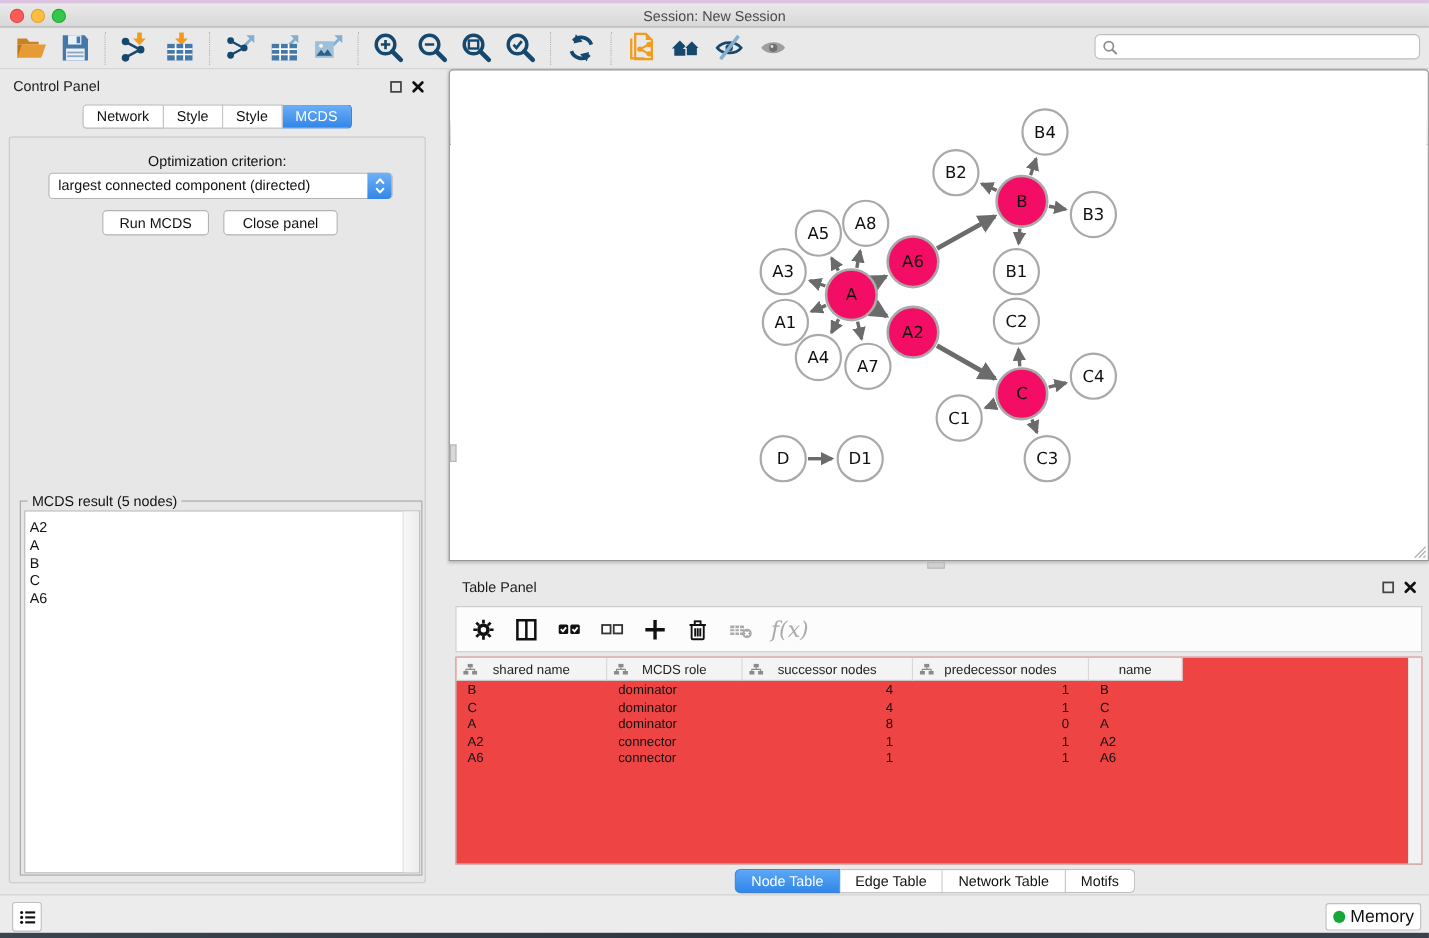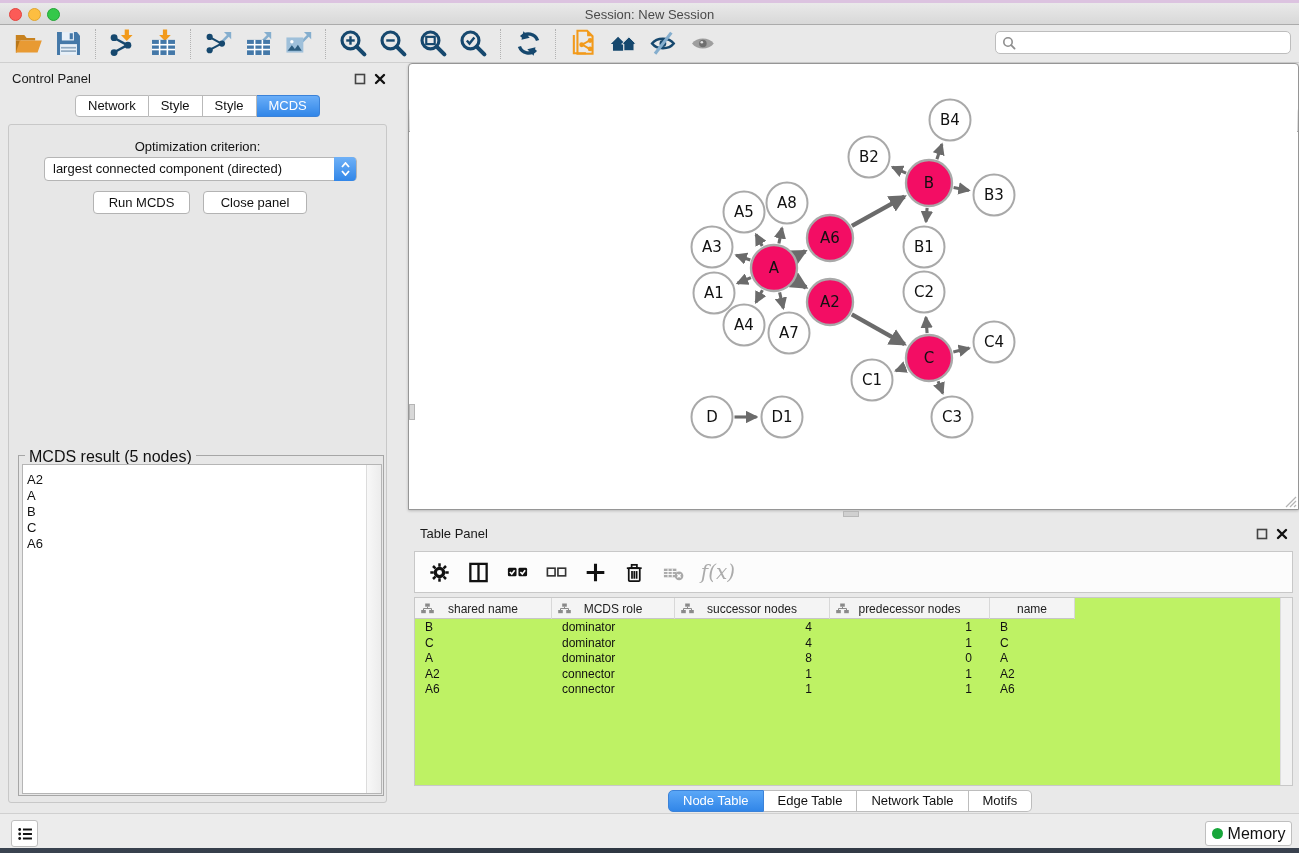--- a/index.html
+++ b/index.html
@@ -45,21 +45,21 @@
   #criterion { position:absolute; left:35px; top:32px; width:313px; height:24px; background:#FFF;
     border:1px solid #B5B5B5; border-radius:4px; font-size:13px; color:#111; line-height:22px; padding-left:8px; }
   #criterion .stepper { position:absolute; right:0; top:-1px; width:22px; height:24px; border-radius:0 4px 4px 0;
     background:linear-gradient(#6FB1F7,#3186E8); display:flex; flex-direction:column; align-items:center; justify-content:center; gap:2px; }
   #criterion .stepper svg { width:9px; height:6px; }
   .btn { position:absolute; height:23px; background:#FFF; border:1px solid #B3B3B3; border-radius:4px;
     font-size:13px; color:#111; text-align:center; line-height:21px; }
   #run-btn { left:84px; top:66px; width:97px; }
   #closepanel-btn { left:194px; top:66px; width:104px; }
   #mcds-group { position:absolute; left:9px; top:330px; width:366px; height:341px; border:1px solid #A6A6A6; }
-  #mcds-legend { position:absolute; left:6px; top:-8px; background:#E7E7E7; padding:0 4px; font-size:16px; color:#111;text-align:center; }
+  #mcds-legend { position:absolute; left:6px; top:-8px; background:#E7E7E7; padding:0 4px; font-size:13px; color:#111;text-align:center; }
   #mcds-list { position:absolute; left:3px; top:8px; width:360px; height:330px; background:#FFF; border:1px solid #B5B5B5; }
   #mcds-scroll { position:absolute; right:0; top:0; width:15px; height:100%;
     background:linear-gradient(90deg,#F8F8F8,#ECECEC); border-left:1px solid #DCDCDC; }
   .mcds-item { font-size:13px; color:#111; line-height:16px; padding-left:4px; }
   #mcds-list .items { position:absolute; left:0; top:7px; width:340px; }
 
   
   #net-window { position:absolute; left:408px; top:63px; width:891px; height:447px;
     border:1px solid #969696; border-radius:4px 4px 0 0; background:#FFF; box-shadow:0 1px 3px rgba(0,0,0,.2); }
   #net-titlebar { position:absolute; left:0; top:0; width:100%; height:24px;
@@ -70,21 +70,21 @@
   #net-grip-left { position:absolute; left:0; top:340px; width:6px; height:16px; background:#D8D8D8; border:1px solid #B5B5B5; }
   #net-resize { position:absolute; right:1px; bottom:1px; width:14px; height:14px; }
 
   
   #table-panel { position:absolute; left:408px; top:518px; width:891px; height:295px; background:#E9E9E9; }
   #tp-toolbar { position:absolute; left:6px; top:33px; width:879px; height:42px; background:#FCFCFC;
     border:1px solid #C8C8C8; display:flex; align-items:center; padding-left:10px; gap:11px; }
   .tp-btn { width:28px; height:28px; display:flex; align-items:center; justify-content:center; }
   .tp-btn svg { width:23px; height:23px; }
   .fx { font-family:"DejaVu Serif", serif; font-style:italic; font-size:20px; color:#ABABAB; }
-  #tp-table { position:absolute; left:6px; top:79px; width:879px; height:189px; background:#bef264; border:1px solid #C8C8C8; }
+  #tp-table { position:absolute; left:6px; top:79px; width:879px; height:189px; background:#ef4444; border:1px solid #C8C8C8; }
   #tp-header { position:absolute; left:0; top:0; height:21px; display:flex; background:#F4F4F4; border-bottom:1px solid #C6C6C6; width:660px; }
   .th { position:relative; height:21px; border-right:1px solid #D8D8D8; display:flex; align-items:center; justify-content:center;
     font-size:12px; color:#222; }
   .th .tree { position:absolute; left:6px; top:5px; }
   #tp-body { position:absolute; left:0; top:22px; width:866px; }
   .tr { display:flex; height:15.6px; }
   .td { font-size:12px; color:#111; line-height:15.6px; white-space:nowrap; overflow:hidden; }
   .td.l { padding-left:10px; text-align:left; }
   .td.r { padding-right:18px; text-align:right; }
   #tp-scroll { position:absolute; right:0; top:0; width:12px; height:187px; background:#F2F2F2; border-left:1px solid #DDDDDD; }

